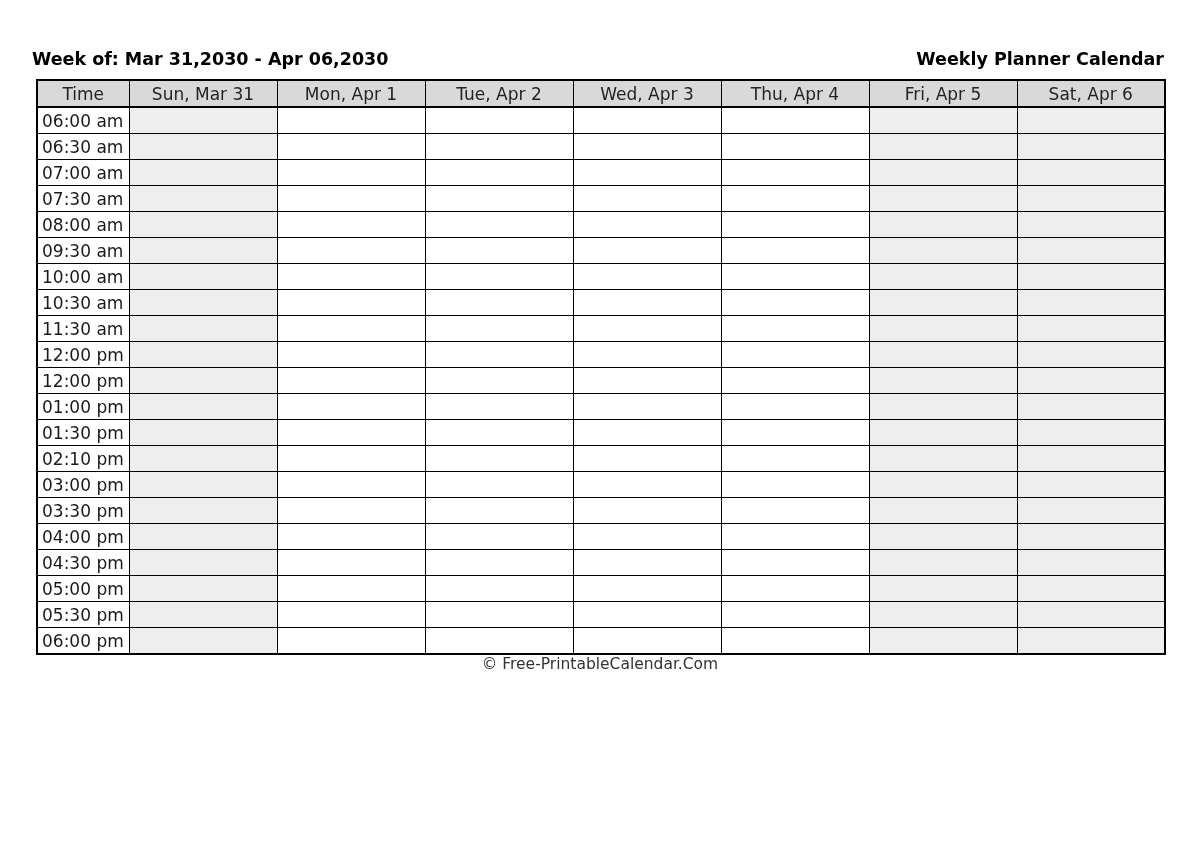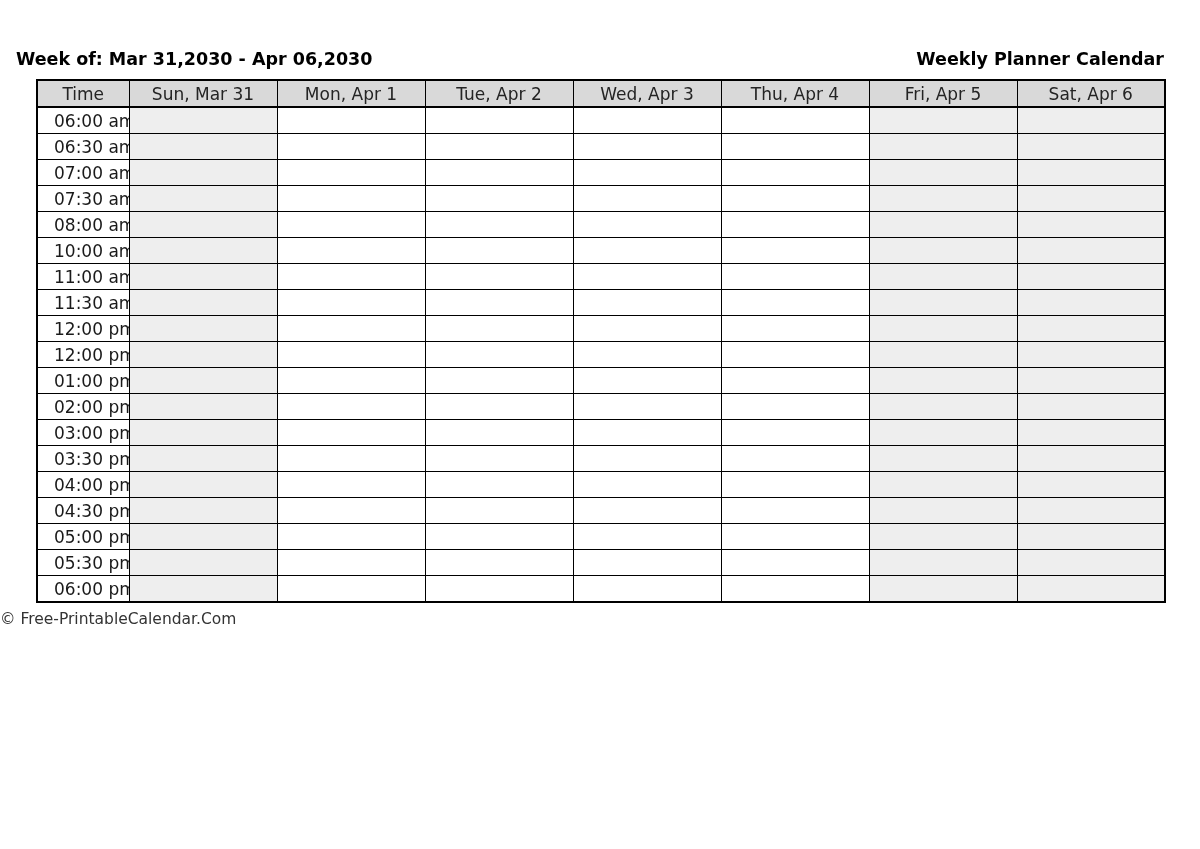--- a/index.html
+++ b/index.html
@@ -15,21 +15,21 @@
   .page {
     width: 1200px;
     height: 849px;
     position: relative;
     box-sizing: border-box;
   }
   .titlebar {
     display: flex;
     justify-content: space-between;
     align-items: flex-end;
-    padding: 48px 36px 0 16px;
+    padding: 48px 36px 0 32px;
     box-sizing: border-box;
   }
   .title-left, .title-right {
     font-size: 17.5px;
     font-weight: bold;
     color: #000000;
     line-height: 22px;
     white-space: nowrap;
   }
   table.planner {
@@ -56,32 +56,33 @@
     border-bottom: 2px solid var(--border-color, #000);
   }
   table.planner tbody td {
     height: 25px;
     background: #ffffff;
   }
   table.planner tbody td.time-cell {
     font-size: 17px;
     color: #1a1a1a;
     text-align: left;
-    padding-left: 16px;
+    padding-left: 4px;
     background: #ffffff;
   }
   table.planner tbody td.weekend {
     background: var(--weekend-bg, #eeeeee);
   }
   col.c-time { width: 92px; }
   col.c-day  { width: 148px; }
   .footer {
+    text-align: center;
     font-size: 15.5px;
     color: #333333;
-    margin-top: 7px;
+    margin-top: 0;
   }
 </style>
 </head>
 <body>
 
 <div class="page">
 
   <div class="titlebar">
     <div class="title-left">Week of: Mar 31,2030 - Apr 06,2030</div>
     <div class="title-right">Weekly Planner Calendar</div>
@@ -155,31 +156,41 @@
           <td class="time-cell">08:00 am</td>
           <td class="weekend"></td>
           <td class=""></td>
           <td class=""></td>
           <td class=""></td>
           <td class=""></td>
           <td class="weekend"></td>
           <td class="weekend"></td>
         </tr>
         <tr>
+          <td class="time-cell">09:30 am</td>
+          <td class="weekend"></td>
+          <td class=""></td>
+          <td class=""></td>
+          <td class=""></td>
+          <td class=""></td>
+          <td class="weekend"></td>
+          <td class="weekend"></td>
+        </tr>
+        <tr>
           <td class="time-cell">10:00 am</td>
           <td class="weekend"></td>
           <td class=""></td>
           <td class=""></td>
           <td class=""></td>
           <td class=""></td>
           <td class="weekend"></td>
           <td class="weekend"></td>
         </tr>
         <tr>
-          <td class="time-cell">11:00 am</td>
+          <td class="time-cell">10:30 am</td>
           <td class="weekend"></td>
           <td class=""></td>
           <td class=""></td>
           <td class=""></td>
           <td class=""></td>
           <td class="weekend"></td>
           <td class="weekend"></td>
         </tr>
         <tr>
           <td class="time-cell">11:30 am</td>
@@ -215,21 +226,31 @@
           <td class="time-cell">01:00 pm</td>
           <td class="weekend"></td>
           <td class=""></td>
           <td class=""></td>
           <td class=""></td>
           <td class=""></td>
           <td class="weekend"></td>
           <td class="weekend"></td>
         </tr>
         <tr>
-          <td class="time-cell">02:00 pm</td>
+          <td class="time-cell">01:30 pm</td>
+          <td class="weekend"></td>
+          <td class=""></td>
+          <td class=""></td>
+          <td class=""></td>
+          <td class=""></td>
+          <td class="weekend"></td>
+          <td class="weekend"></td>
+        </tr>
+        <tr>
+          <td class="time-cell">02:10 pm</td>
           <td class="weekend"></td>
           <td class=""></td>
           <td class=""></td>
           <td class=""></td>
           <td class=""></td>
           <td class="weekend"></td>
           <td class="weekend"></td>
         </tr>
         <tr>
           <td class="time-cell">03:00 pm</td>

